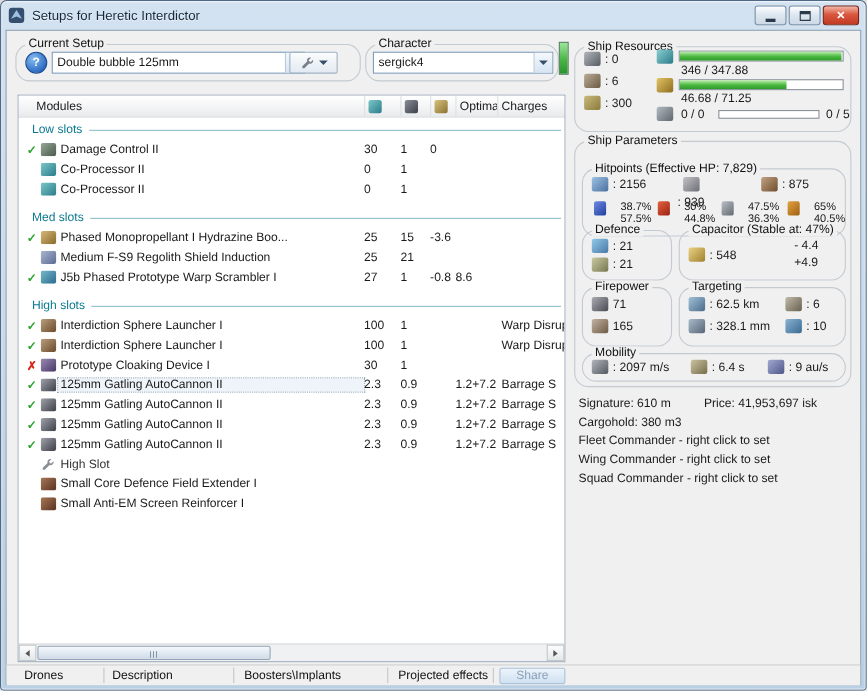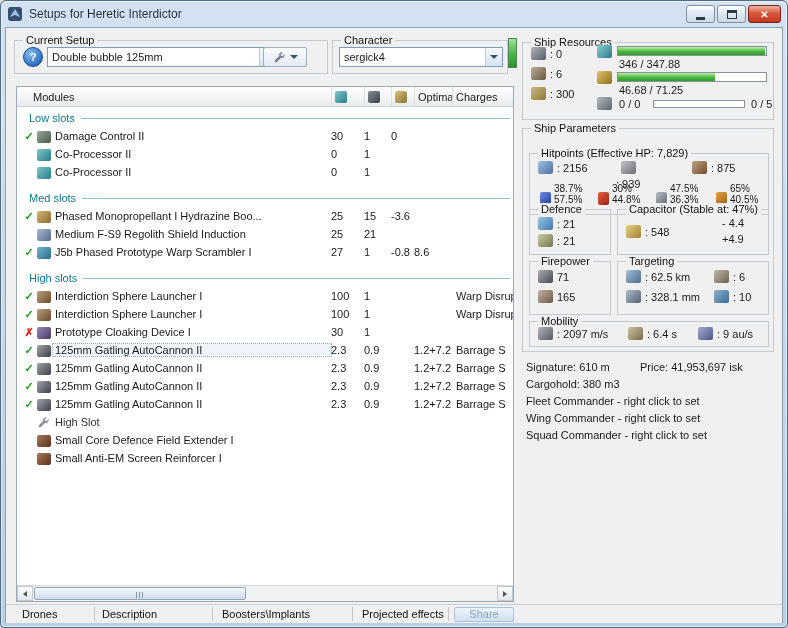--- a/index.html
+++ b/index.html
@@ -14,21 +14,21 @@
   .wtitle{font-size:12px;color:#16283a;text-shadow:0 1px 0 rgba(255,255,255,.7);white-space:nowrap;}
   .winbtns{margin-left:auto;display:flex;gap:2px;}
   .wbtn{width:29px;height:18px;border-radius:3px;display:flex;align-items:center;justify-content:center;
     background:linear-gradient(#fdfdfd,#dfe8f1 45%,#cdd9e6);border:1px solid #7e91a4;}
   .wbtn.close{width:33px;background:linear-gradient(#f2b5a4,#d9573f 45%,#c13a22);border-color:#7c2213;color:#fff;font-size:10px;font-weight:bold;}
   .gmin{width:9px;height:3px;background:#2a3a4a;margin-top:8px;}
   .gmax{width:10px;height:9px;border:1px solid #2a3a4a;border-top-width:3px;background:transparent;}
 
   .client{position:absolute;left:4px;top:26px;width:778px;height:596px;background:#f0f0f0;border:1px solid #8aa0b4;}
 
-  .gbox{position:absolute;border:1px solid #c3cad1;border-radius:0;padding-left:16px;}
+  .gbox{position:absolute;border:1px solid #c3cad1;border-radius:13px;padding-left:16px;}
   .glabel{position:absolute;top:-7px;left:8px;background:#f0f0f0;padding:0 3px;white-space:nowrap;color:#111;}
 
   
   .helpbtn{position:absolute;left:8px;top:6px;width:20px;height:20px;border-radius:50%;color:#fff;font-weight:bold;
     display:flex;align-items:center;justify-content:center;border:1px solid #1a4a90;
     background:radial-gradient(circle at 35% 30%,#86bcf2,#2a6ac0 75%);}
   .dd{position:absolute;height:20px;background:#fff;border:1px solid #7f9db9;display:flex;align-items:center;}
   .ddtext{flex:1;padding-left:4px;white-space:nowrap;overflow:hidden;}
   .ddbtn{width:17px;height:100%;border-left:1px solid #b9cbdd;background:linear-gradient(#f4f8fc,#d6e4f2);
     display:flex;align-items:center;justify-content:center;}
@@ -114,21 +114,21 @@
   .gi-scanres{background:linear-gradient(135deg,#aabaca,#566676);}
   .gi-sensor{background:linear-gradient(135deg,#8ab2d2,#3a6a92);}
   .gi-speed{background:linear-gradient(135deg,#b2b6bc,#54585f);}
   .gi-align{background:linear-gradient(135deg,#cac2a2,#766e48);}
   .gi-warp{background:linear-gradient(135deg,#a2aad2,#4e5688);}
 
   .bar{position:absolute;height:10px;background:#fff;border:1px solid #899098;}
   .fill{height:100%;background:linear-gradient(#baeeac,#49b83e 55%,#2f9a2e);}
   .btext{position:absolute;white-space:nowrap;}
   .resnum{display:flex;flex-direction:column;font-size:10px;line-height:11px;}
-  .rescell{position:absolute;display:flex;align-items:flex-end;gap:3px;}
+  .rescell{position:absolute;display:flex;align-items:flex-start;gap:13px;}
   .infoline{position:absolute;white-space:nowrap;}
 </style>
 </head>
 <body>
 
 <div class="window">
   <div class="titlebar">
     <svg class="app-icon" viewBox="0 0 16 16">
       <rect x="1" y="1" width="14" height="14" rx="3" fill="#35506e"></rect>
       <path d="M3 11 L8 3 L13 11 L8 9 Z" fill="#9fc2e4"></path>

